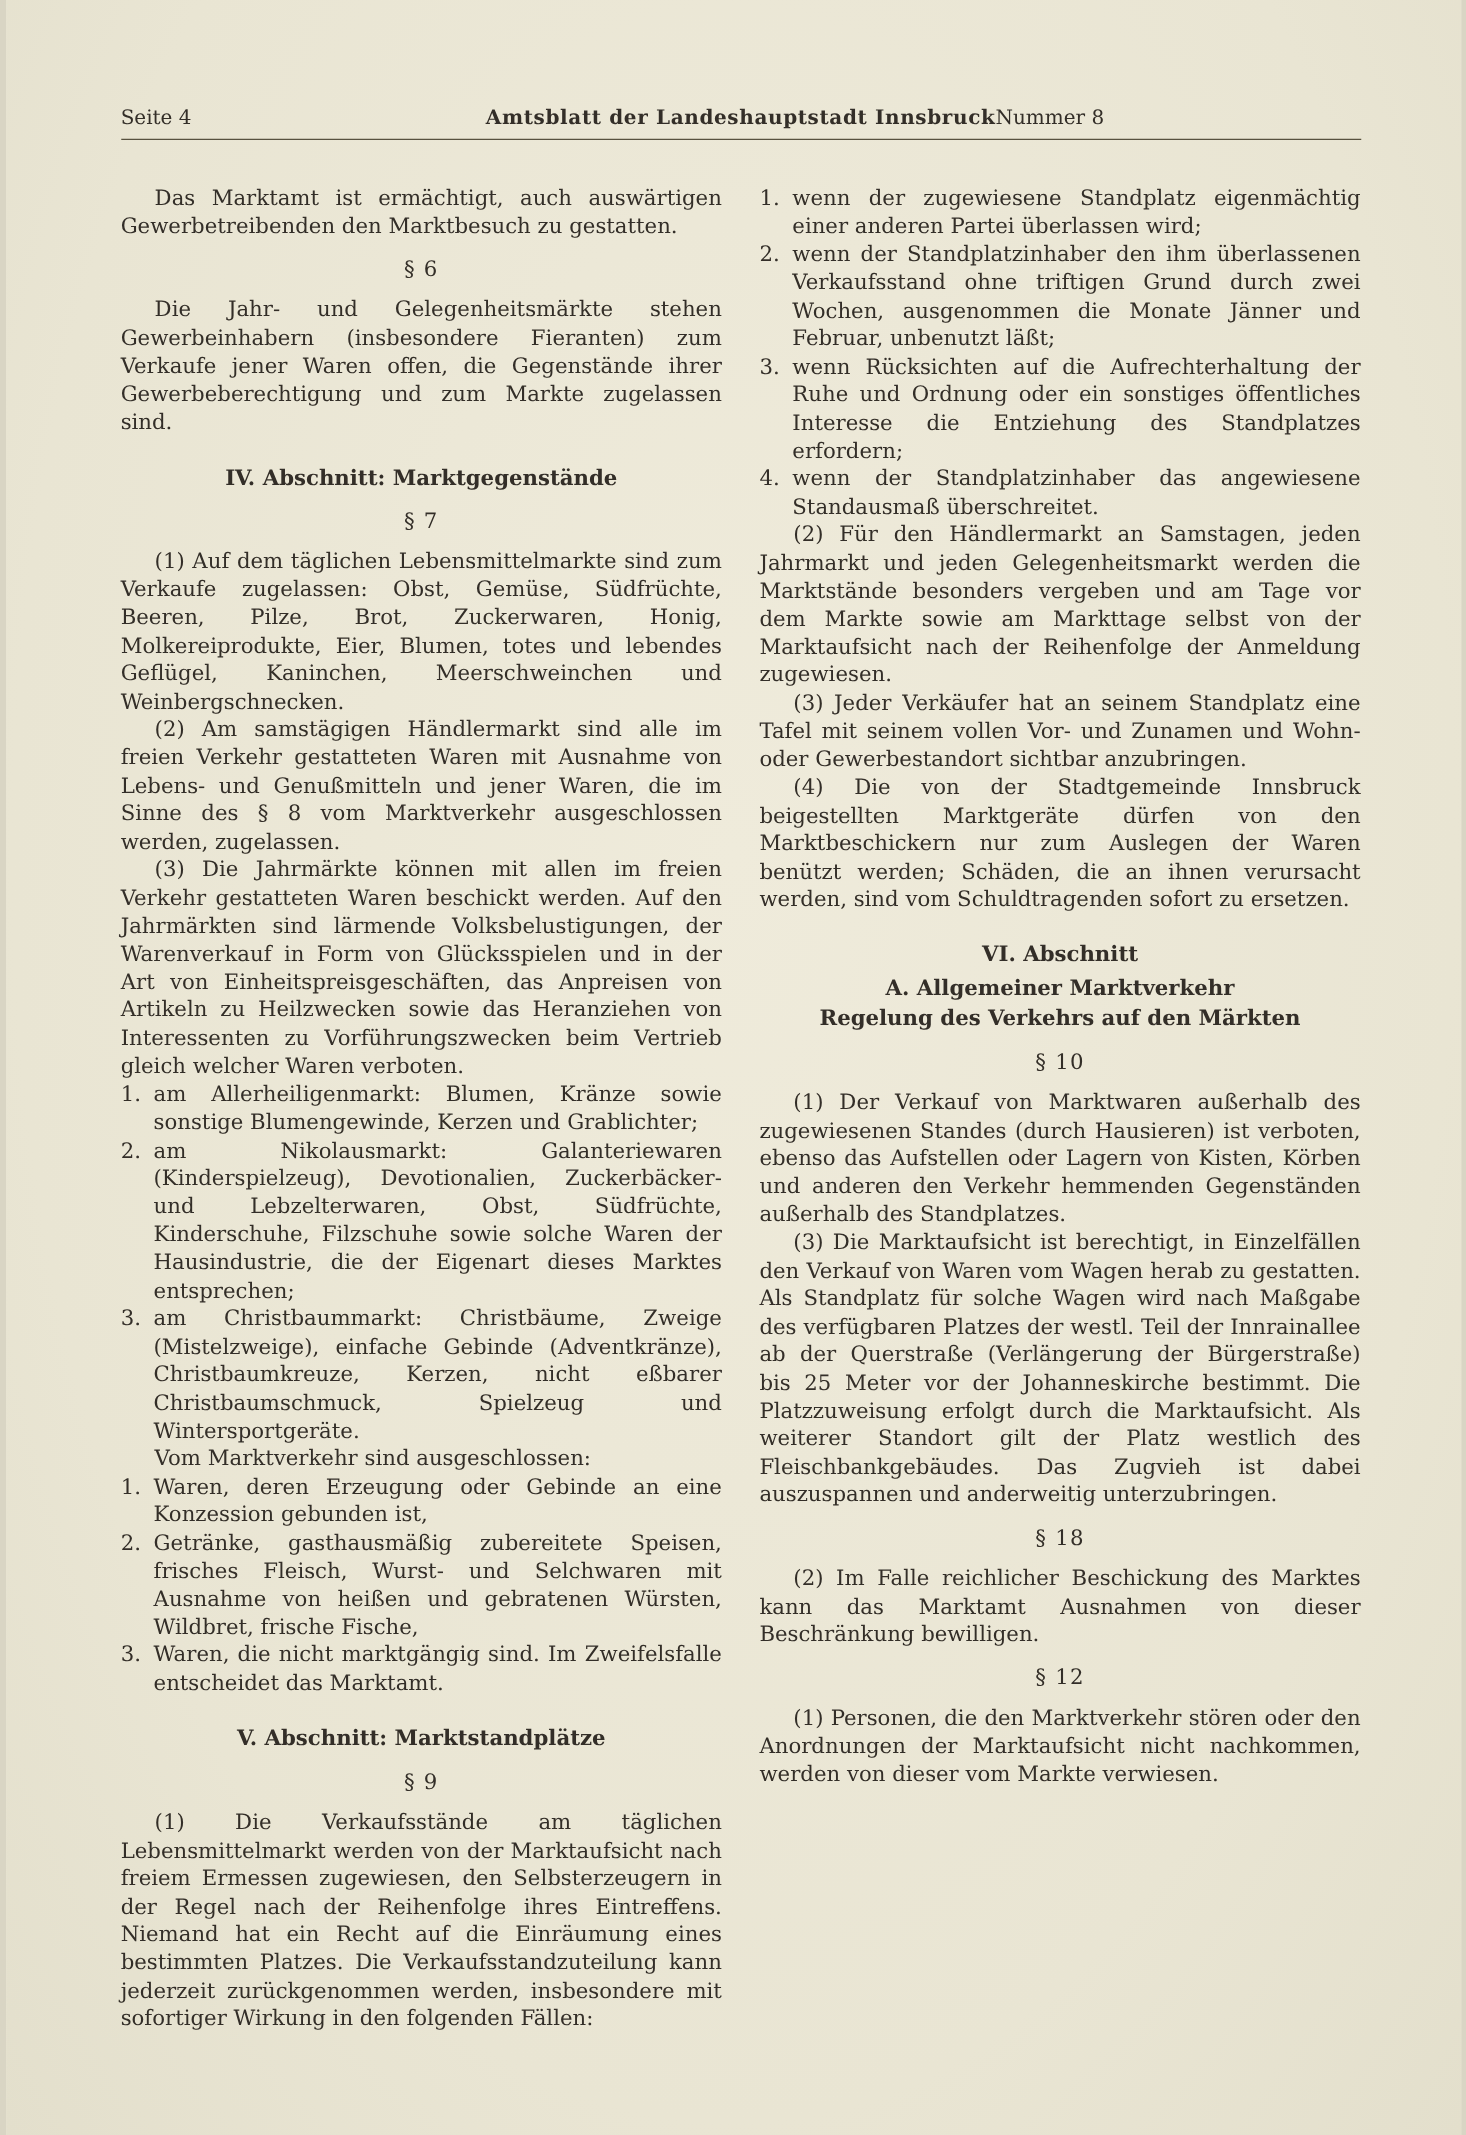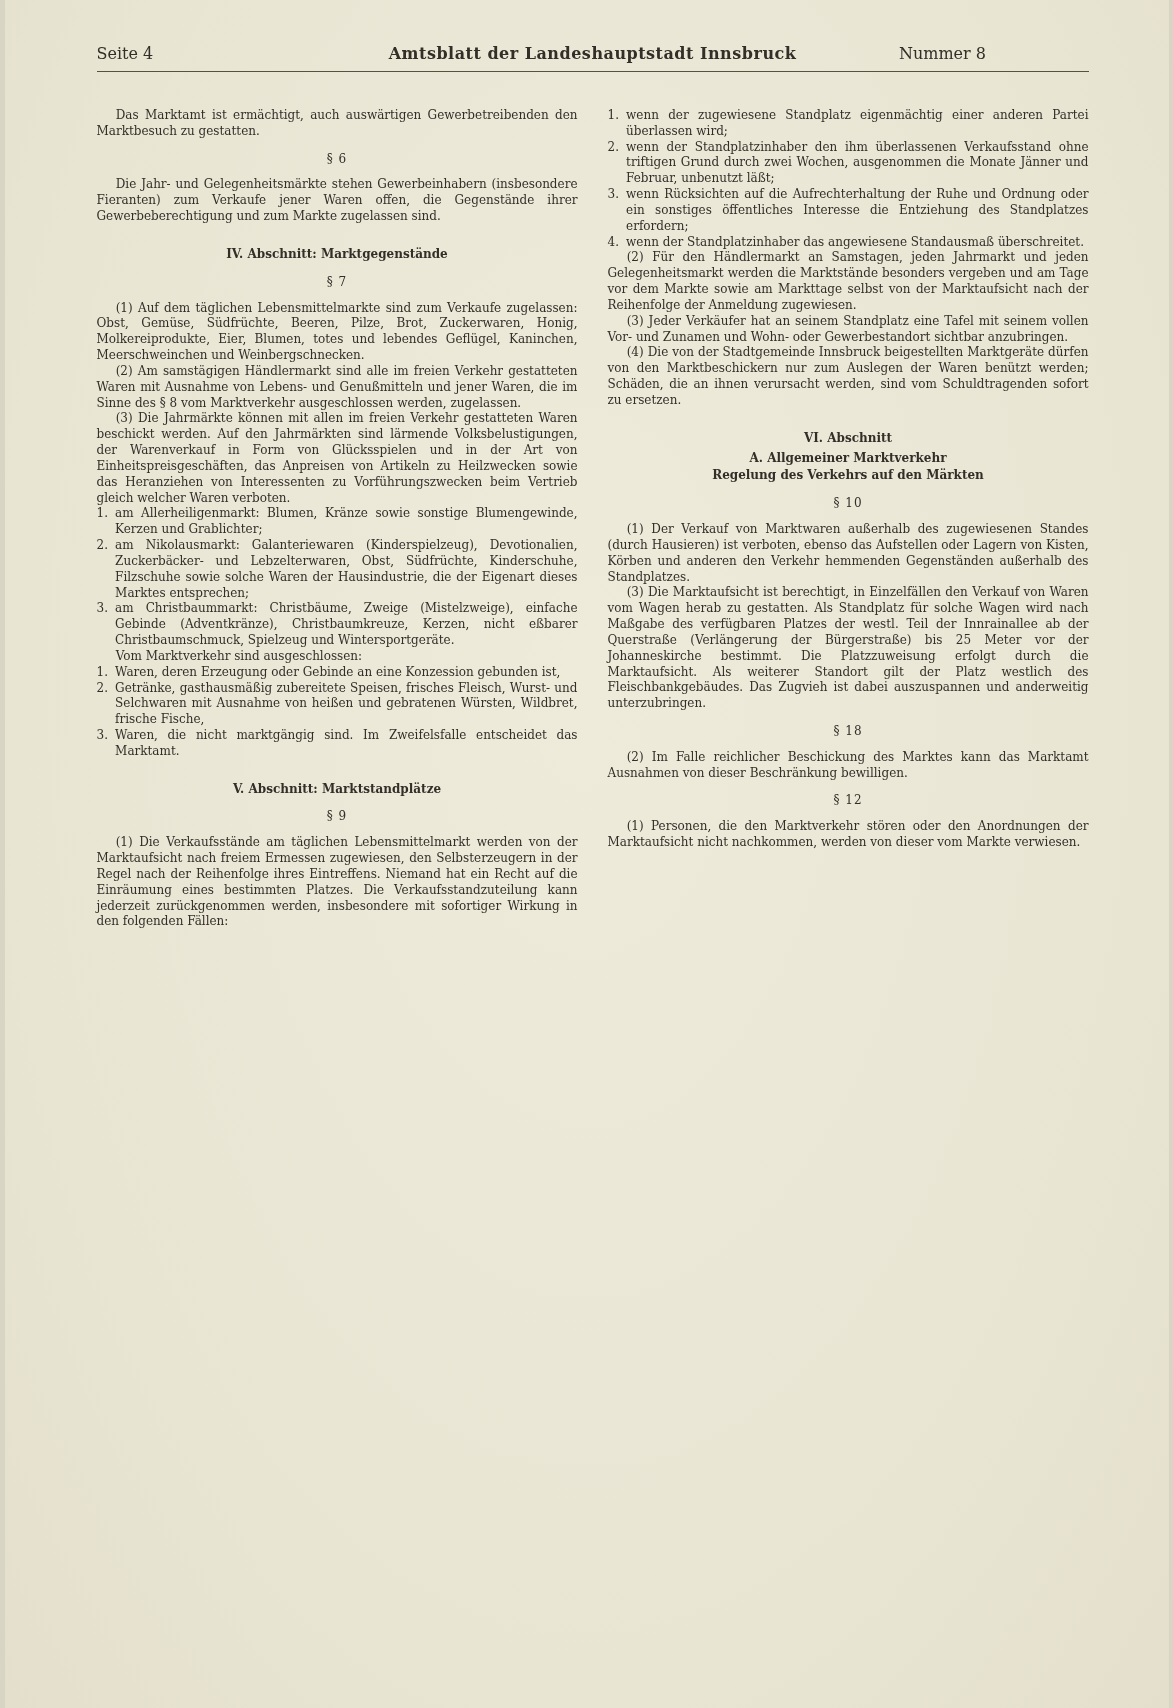--- a/index.html
+++ b/index.html
@@ -21,30 +21,30 @@
   .page-header {
     display: grid;
     grid-template-columns: 1fr auto 1fr;
     align-items: baseline;
     font-size: 16px;
     padding-bottom: 8px;
     border-bottom: 1px solid #57513f;
     margin-bottom: 36px;
   }
   .page-header .left  { text-align: left; }
-  .page-header .mid   { text-align: left; font-weight: bold; letter-spacing: 0.5px; }
-  .page-header .right { text-align: center; }
+  .page-header .mid   { text-align: left; font-weight: bold; letter-spacing: 0.5px; margin-top: 40px; }
+  .page-header .right { text-align: left; }
 
   .columns {
     display: flex;
     gap: 30px;
   }
   .col {
     flex: 1 1 0;
-    font-size: 12px;
+    font-size: 17px;
     line-height: 1.32;
     text-align: justify;
   }
 
   .blk { margin: 0; }
   .blk-p { text-indent: 1.6em; }
   .blk-section {
     text-align: center;
     text-indent: 0;
     font-weight: bold;

